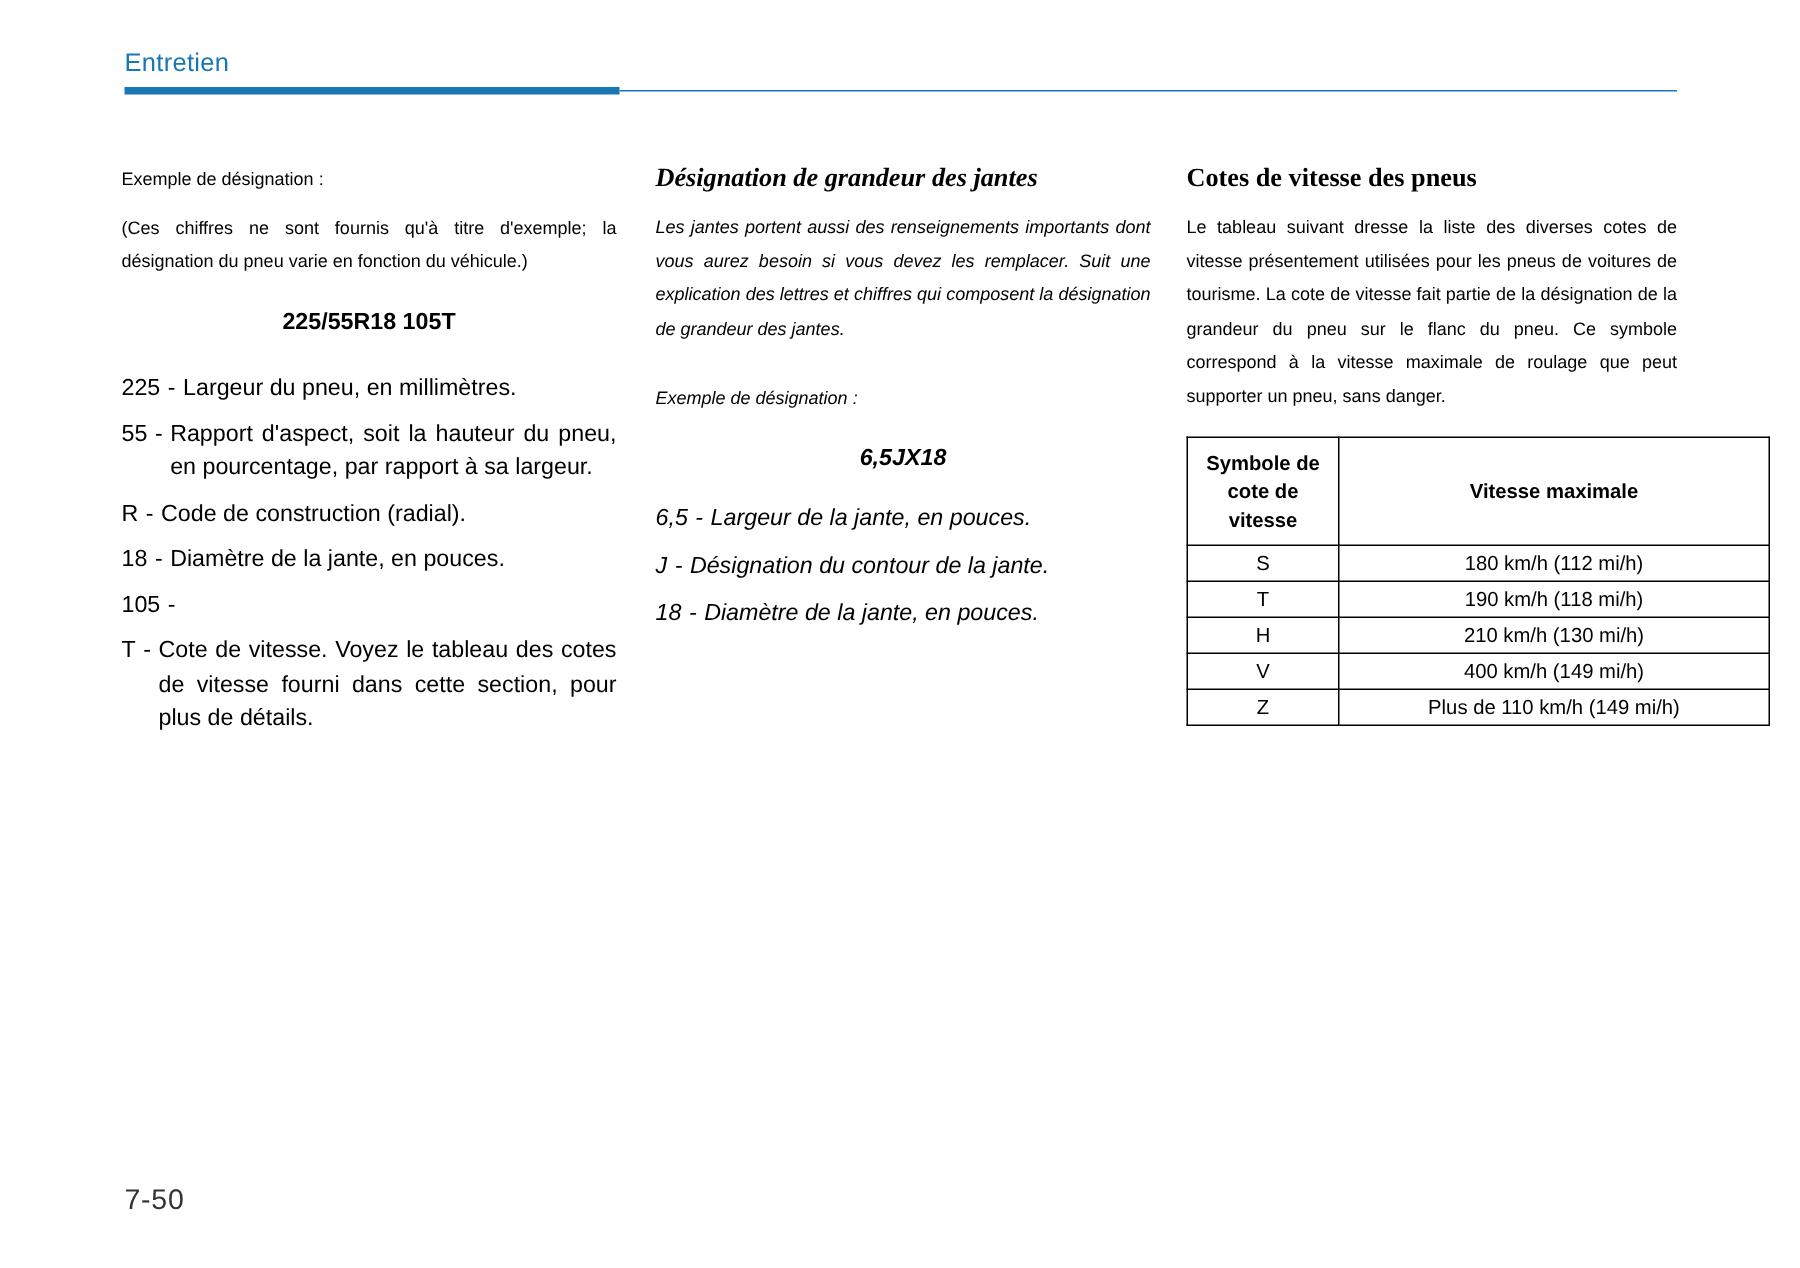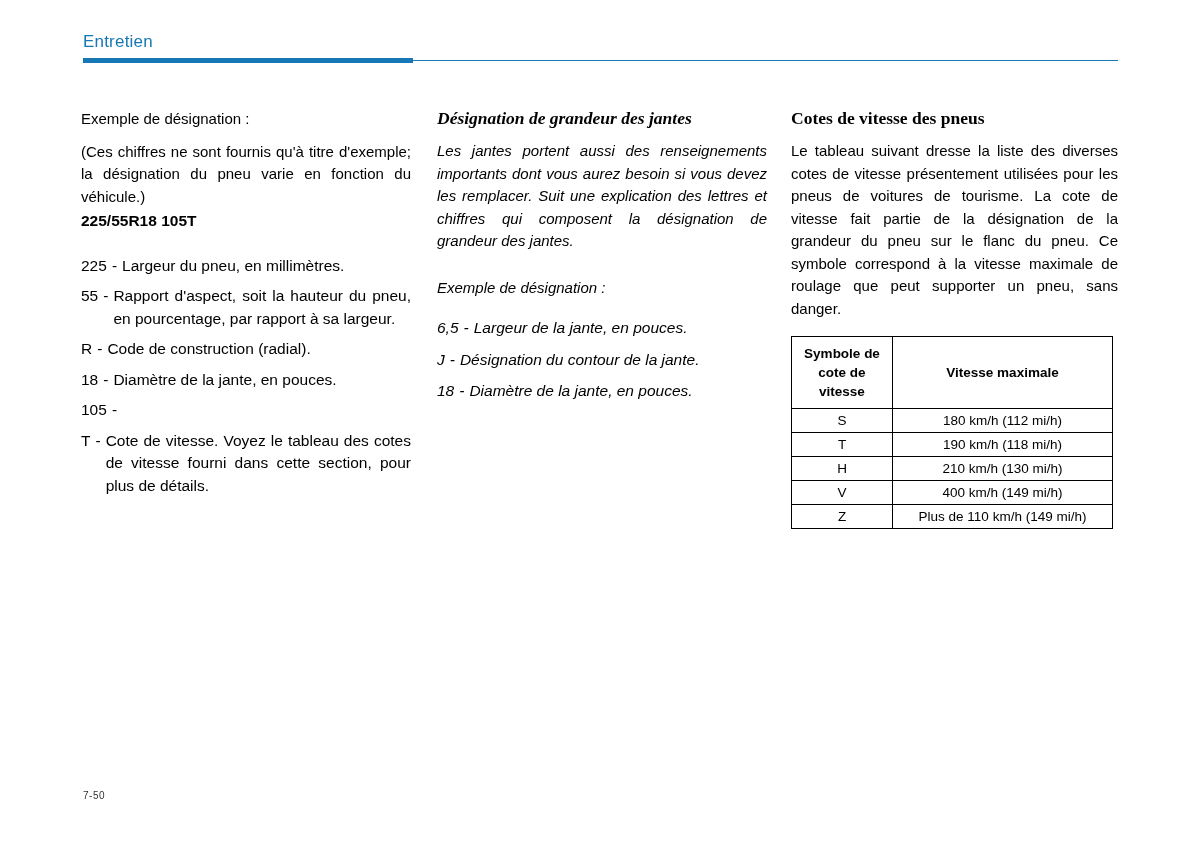--- a/index.html
+++ b/index.html
@@ -67,32 +67,33 @@
   .sect-heading {
     font-family: "Liberation Serif", serif;
     font-weight: bold;
     font-size: 17.5px;
     margin: 0 0 11px 0;
     color: #000;
   }
 
   p.body {
     margin: 0 0 0 0;
-    font-size: 15px;
+    font-size: 12px;
     line-height: 22.5px;
     text-align: justify;
     text-justify: inter-word;
   }
   p.plain { text-align: left; }
 
   .bold-line {
     font-weight: bold;
     font-size: 15.5px;
     line-height: 22.5px;
-    margin-top: 2px;
+    margin-top: 18px;
+    text-align: center;
   }
 
   
   .deflist {
     margin-top: 22px;
   }
   .defrow {
     display: flex;
     font-size: 15.5px;
     line-height: 22.5px;
@@ -113,21 +114,21 @@
   }
   .defrow .desc.plain { text-align: left; }
 
   .deflist-2 { margin-top: 18px; }
   .deflist-2 .defrow { margin-bottom: 9px; }
 
   
   .speed-table {
     margin-top: 16px;
     border-collapse: collapse;
-    width: 322px;
+    width: 389px;
     font-size: 13.5px;
   }
   .speed-table th,
   .speed-table td {
     border: 1px solid #000000;
     text-align: center;
     padding: 3px 2px;
   }
   .speed-table th {
     font-weight: bold;
@@ -137,21 +138,21 @@
   }
   .speed-table th.col-sym { width: 92px; }
   .speed-table td.sym { width: 92px; padding: 4px 2px; }
   .speed-table td.val { padding: 4px 12px; }
 
   
   .page-number {
     position: absolute;
     left: 83px;
     top: 790px;
-    font-size: 10px;
+    font-size: 19px;
     color: #333333;
     letter-spacing: 0.5px;
   }
 </style>
 </head>
 <body>
 
 <div class="page-header">
   <div class="header-title">Entretien</div>
   <div class="header-rule-thick"></div>
@@ -195,20 +196,21 @@
         <span class="dash">-</span>
         <span class="desc">Cote de vitesse. Voyez le tableau des cotes de vitesse fourni dans cette section, pour plus de détails.</span>
       </div>
     </div>
   </div>
 
   <div class="col col-2">
     <h2 class="sect-heading">Désignation de grandeur des jantes</h2>
     <p class="body">Les jantes portent aussi des renseignements importants dont vous aurez besoin si vous devez les remplacer. Suit une explication des lettres et chiffres qui composent la désignation de grandeur des jantes.</p>
     <p class="body plain" style="margin-top:24px;">Exemple de désignation :</p>
+    <div class="bold-line">6,5JX18</div>
 
     <div class="deflist deflist-2">
       <div class="defrow">
         <span class="term">6,5</span>
         <span class="dash">-</span>
         <span class="desc plain">Largeur de la jante, en pouces.</span>
       </div>
       <div class="defrow">
         <span class="term">J</span>
         <span class="dash">-</span>

